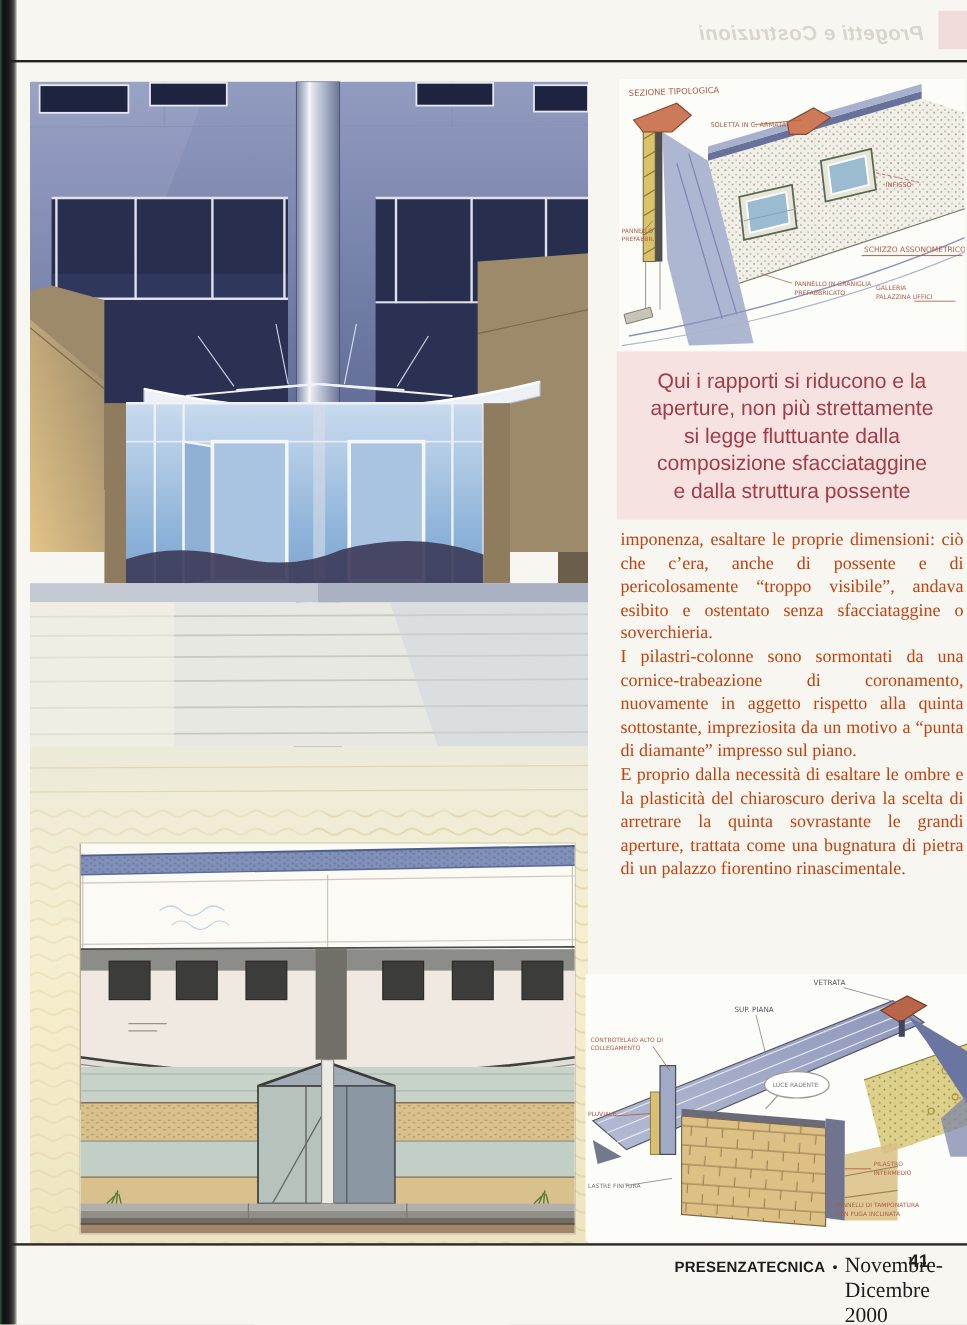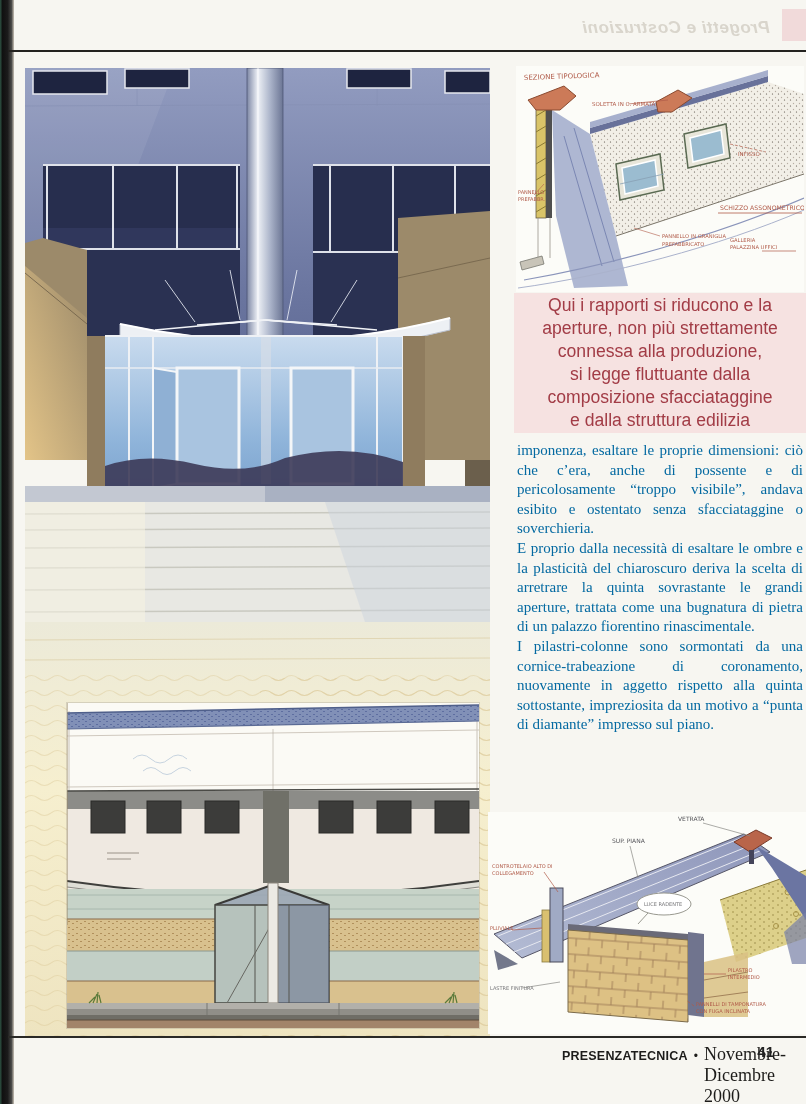--- a/index.html
+++ b/index.html
@@ -14,21 +14,21 @@
                 font-size:17px;letter-spacing:.5px;transform:scaleX(-1);}
   .photo{position:absolute;left:25px;top:68px;width:465px;height:968px;}
   .sketch-elevation{position:absolute;left:67px;top:703px;width:412px;height:325px;background:#fbfaf5;
                     outline:1px solid rgba(130,125,115,.25);}
   .sketch-axo{position:absolute;left:516px;top:66px;width:288px;height:226px;background:#fcfcf8;}
   .sketch-roof{position:absolute;left:488px;top:812px;width:318px;height:222px;background:#fcfcf8;}
   .quote{position:absolute;left:514px;top:293px;width:292px;height:140px;background:#f6e2e1;
          display:flex;flex-direction:column;justify-content:center;text-align:center;
          color:#a23c46;font-size:17.6px;line-height:23px;}
   .article{position:absolute;left:517px;top:441px;width:286px;font-family:"Liberation Serif",serif;
-           font-size:15px;line-height:19.6px;color:#0369a1;text-align:justify;}
+           font-size:15px;line-height:19.6px;color:#c2410c;text-align:justify;}
   .article p{margin:0;}
   .footer{position:absolute;left:538px;top:1044px;display:flex;align-items:baseline;gap:6px;color:#1d1c1a;}
   .footer .mag{font-weight:bold;font-size:12.5px;letter-spacing:.2px;padding-left:24px;}
   .footer .bullet{font-size:12px;}
   .footer .issue{font-family:"Liberation Serif",serif;font-size:18px;}
   .pagenum{position:absolute;right:32px;top:1043px;font-weight:bold;font-size:15px;color:#222;}
   svg{display:block;}
   text{font-family:"DejaVu Sans",sans-serif;}
 </style>
 </head>
@@ -347,30 +347,29 @@
         <text x="214" y="183" font-size="5.2" fill="#b05a48">PALAZZINA UFFICI</text>
         <text x="2" y="128" font-size="5" fill="#b05a48">PANNELLO</text>
         <text x="2" y="135" font-size="5" fill="#b05a48">PREFABBR.</text>
       </g>
     </svg>
   </div>
 
   <div class="quote">
     <div>Qui i rapporti si riducono e la</div>
     <div>aperture, non più strettamente</div>
-    <div>connessa alla produzione,</div>
     <div>si legge fluttuante dalla</div>
     <div>composizione sfacciataggine</div>
-    <div>e dalla struttura edilizia</div>
+    <div>e dalla struttura possente</div>
   </div>
 
   <div class="article">
     <p>imponenza, esaltare le proprie dimensioni: ciò che c’era, anche di possente e di pericolosamente “troppo visibile”, andava esibito e ostentato senza sfacciataggine o soverchieria.</p>
+    <p>I pilastri-colonne sono sormontati da una cornice-trabeazione di coronamento, nuovamente in aggetto rispetto alla quinta sottostante, impreziosita da un motivo a “punta di diamante” impresso sul piano.</p>
     <p>E proprio dalla necessità di esaltare le ombre e la plasticità del chiaroscuro deriva la scelta di arretrare la quinta sovrastante le grandi aperture, trattata come una bugnatura di pietra di un palazzo fiorentino rinascimentale.</p>
-    <p>I pilastri-colonne sono sormontati da una cornice-trabeazione di coronamento, nuovamente in aggetto rispetto alla quinta sottostante, impreziosita da un motivo a “punta di diamante” impresso sul piano.</p>
   </div>
 
   <div class="sketch-roof">
     <svg width="318" height="222" viewBox="0 0 318 222">
       <defs>
         <linearGradient id="roofG" x1="0" y1="1" x2="1" y2="0">
           <stop offset="0" stop-color="#b4bcd4"></stop>
             <stop offset="1" stop-color="#8e96ba"></stop>
         </linearGradient>
         <pattern id="brick" width="26" height="16" patternUnits="userSpaceOnUse" patternTransform="rotate(4)">

